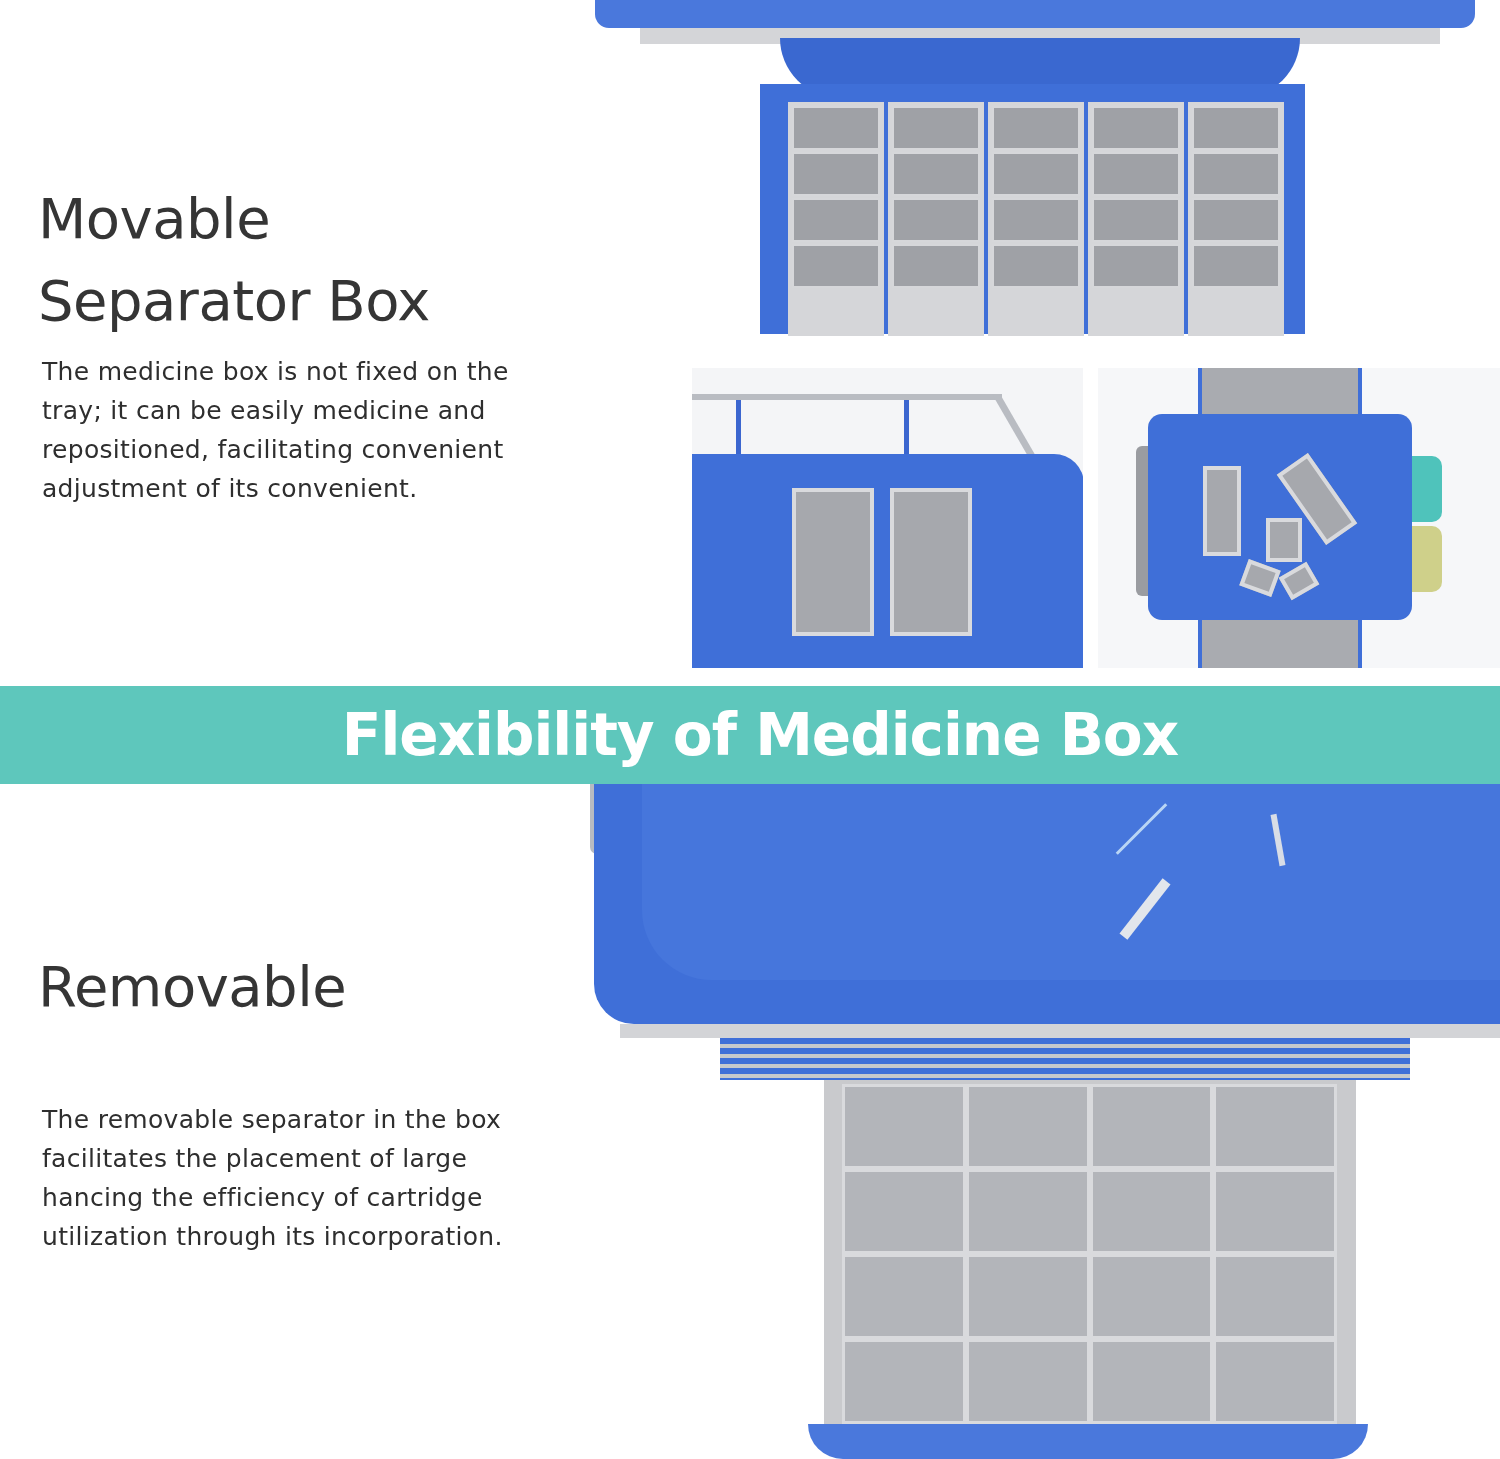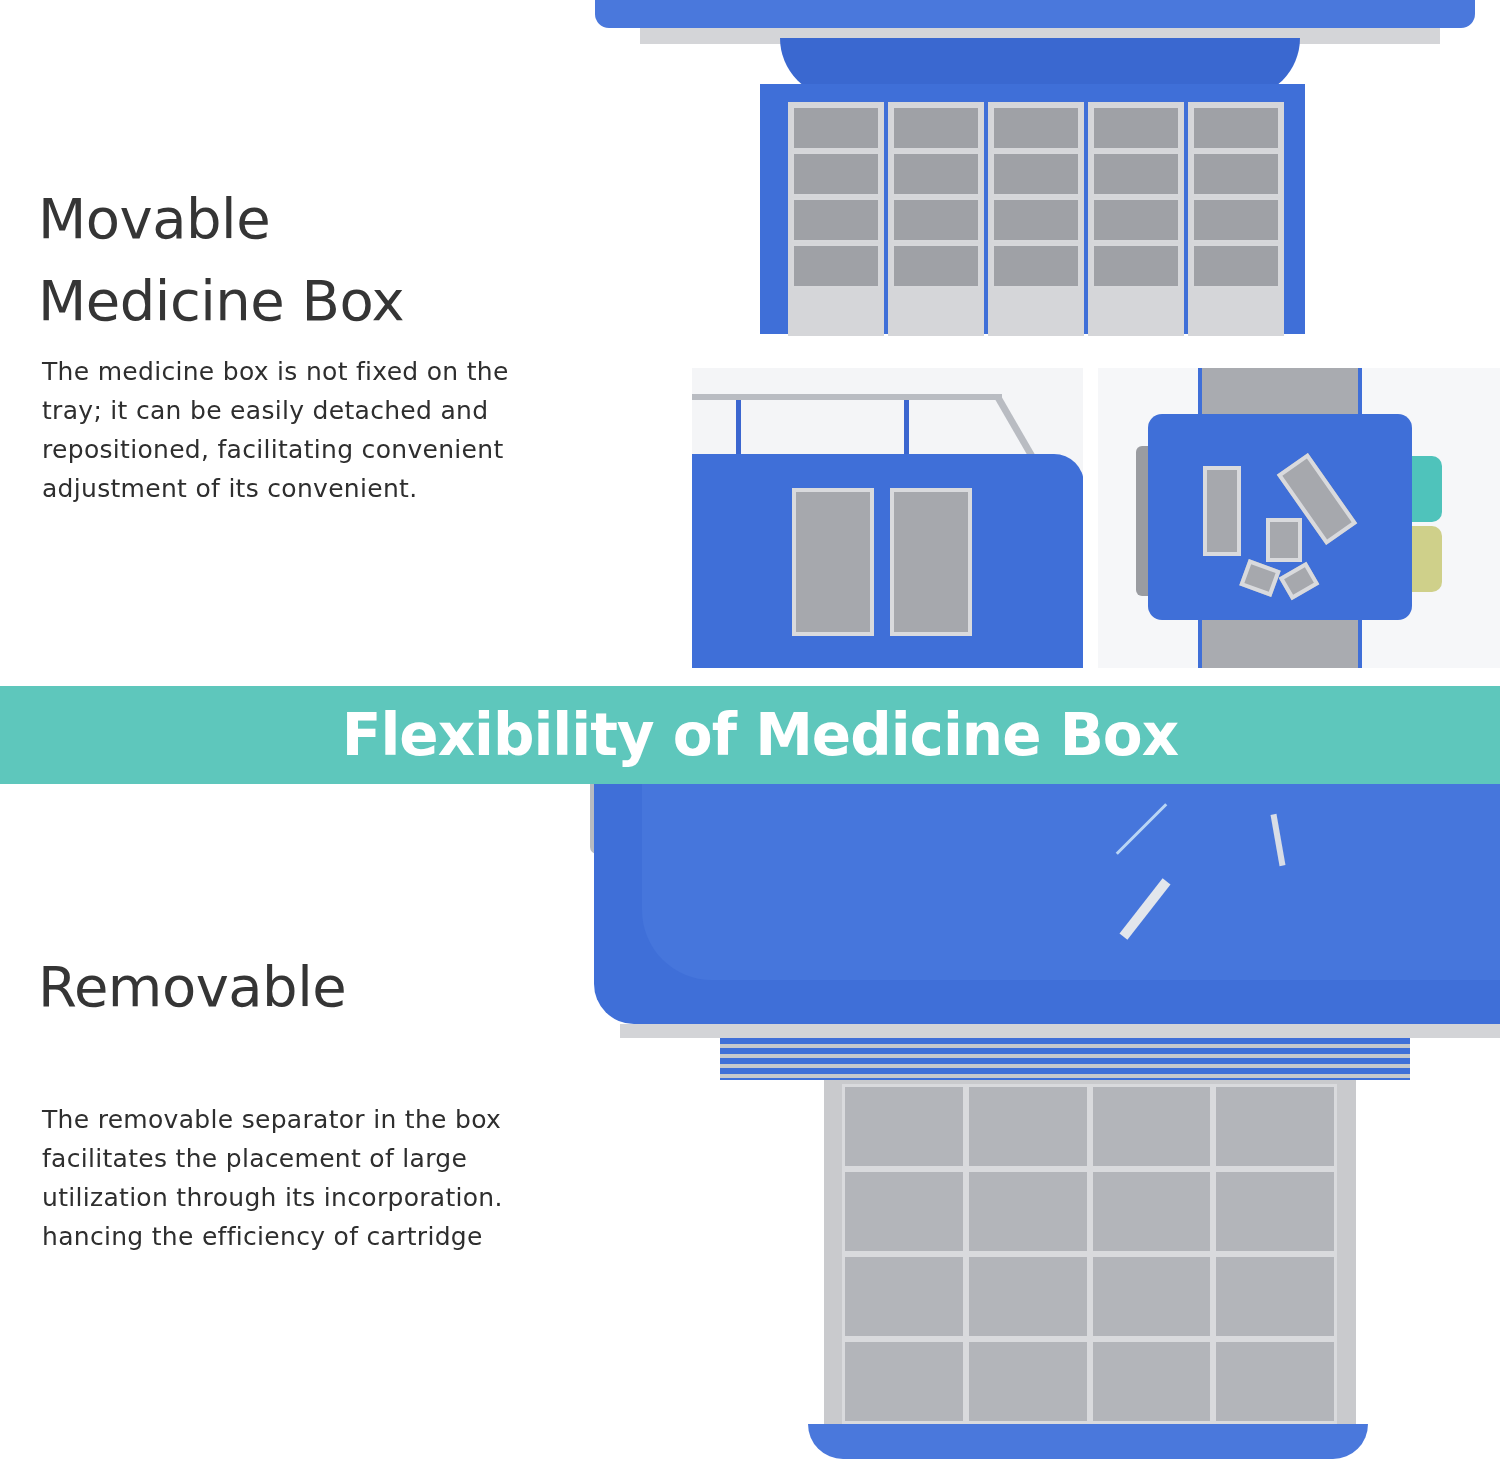--- a/index.html
+++ b/index.html
@@ -30,25 +30,25 @@
   .photo { position: absolute; overflow: hidden; }
   .blue { background: #3f6fd8; }
   .grey-box { background: #a6a8ad; border: 4px solid #d9dadd; }
   .cell { position: absolute; background: #9fa1a6; border: 2px solid #d6d7da; }
 </style>
 </head>
 <body>
 
 <div class="heading" style="top:178px;">
   <div>Movable</div>
-  <div>Medicine Box</div>
+  <div>Separator Box</div>
 </div>
 <div class="para" style="top:352px;">
   <span>The medicine box is not fixed on the</span>
-  <span>tray; it can be easily detached and</span>
+  <span>tray; it can be easily medicine and</span>
   <span>repositioned, facilitating convenient</span>
   <span>adjustment of its convenient.</span>
 </div>
 
 <div class="photo" style="left:580px; top:0; width:920px; height:360px;">
   <div style="position:absolute; left:15px; top:0; width:880px; height:28px; background:#4a78dc; border-radius:0 0 14px 14px;"></div>
   <div style="position:absolute; left:60px; top:28px; width:800px; height:16px; background:#d4d5d8;"></div>
   <div style="position:absolute; left:200px; top:38px; width:520px; height:60px; background:#3a68d0; border-radius:0 0 60px 60px;"></div>
   <div class="blue" style="position:absolute; left:180px; top:84px; width:545px; height:250px;"></div>
   <div id="top-boxes">
@@ -112,22 +112,22 @@
 <div class="banner">
   <div class="banner-title">Flexibility of Medicine Box</div>
 </div>
 
 <div class="heading" style="top:946px;">
   <div>Removable</div>
 </div>
 <div class="para" style="top:1100px;">
   <span>The removable separator in the box</span>
   <span>facilitates the placement of large</span>
+  <span>hancing the efficiency of cartridge</span>
   <span>utilization through its incorporation.</span>
-  <span>hancing the efficiency of cartridge</span>
 </div>
 
 <div class="photo" style="left:580px; top:784px; width:920px; height:675px;">
   <div style="position:absolute; left:10px; top:0; width:14px; height:70px; background:#b8bbc1; border-radius:0 0 8px 8px;"></div>
   <div class="blue" style="position:absolute; left:14px; top:0; width:906px; height:240px; border-radius:0 0 0 40px;"></div>
   <div style="position:absolute; left:62px; top:0; width:858px; height:196px; background:#4676dc; border-radius:0 0 0 70px;"></div>
 
   <div style="position:absolute; left:560px; top:90px; width:10px; height:70px; background:#e2e6ec; transform:rotate(38deg);"></div>
   <div style="position:absolute; left:560px; top:10px; width:3px; height:70px; background:#b9d5f5; transform:rotate(45deg);"></div>
   <div style="position:absolute; left:695px; top:30px; width:6px; height:52px; background:#d8dde6; transform:rotate(-10deg);"></div>

